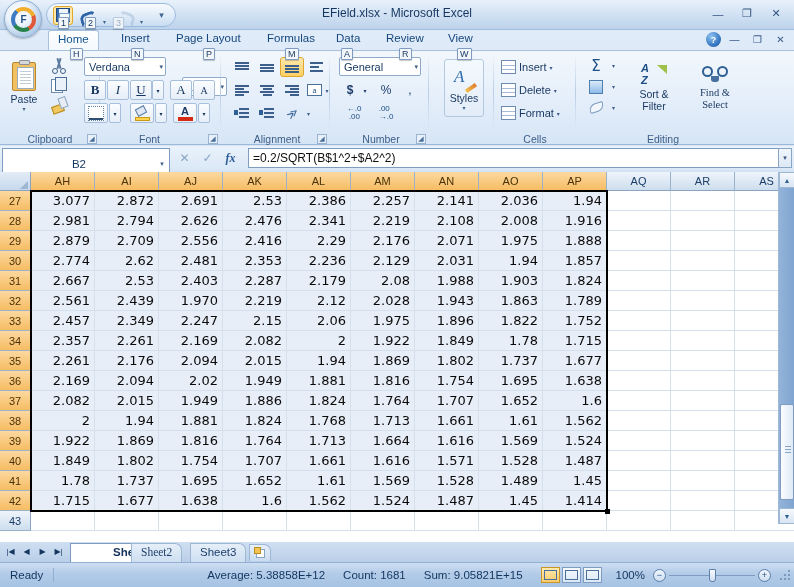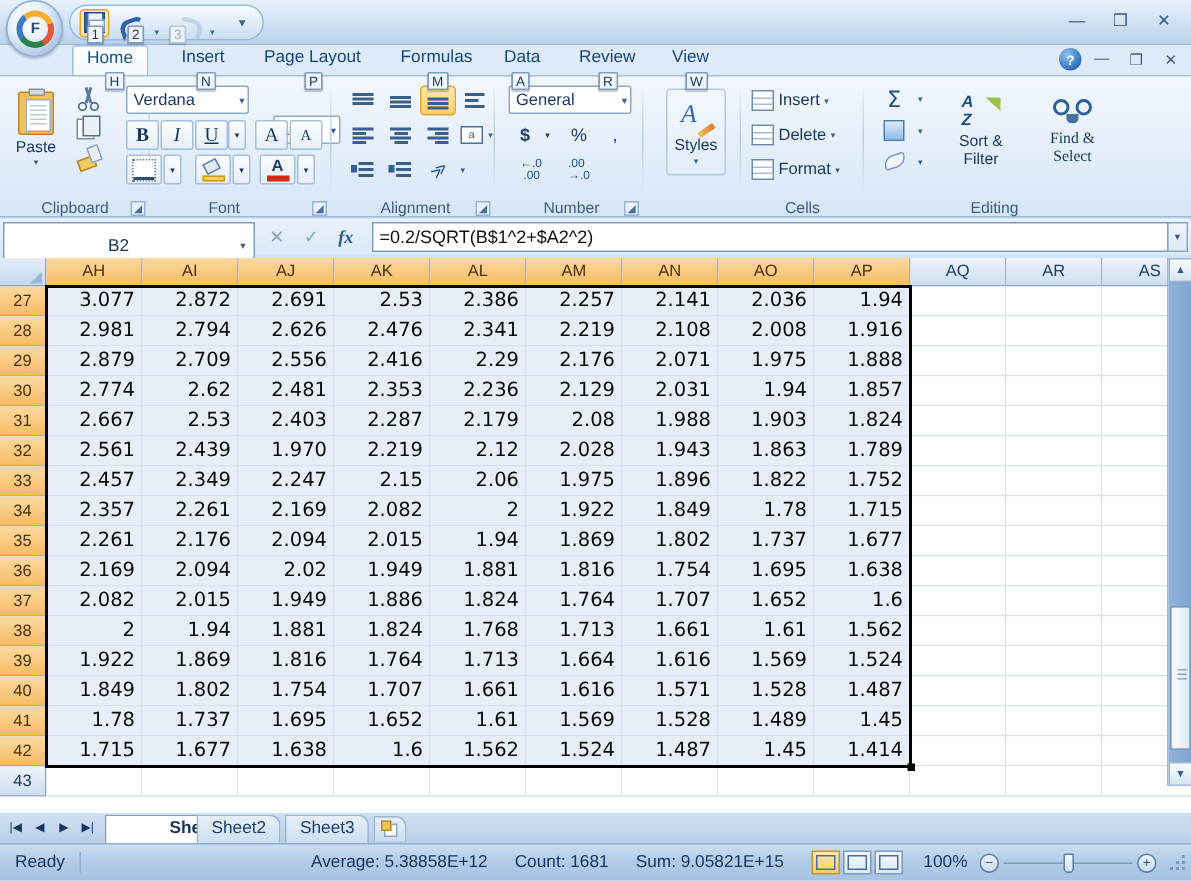--- a/index.html
+++ b/index.html
@@ -274,20 +274,21 @@
       <div class="qbtn dis">
         <span class="ic-redo"></span>
       </div>
       <div class="qdd">▾</div>
       <div class="qdd" style="margin-left:6px;font-size:9px;align-items:center;">▾</div>
     </div>
     <div class="keytip" style="left:58px; top:17px;">1</div>
     <div class="keytip" style="left:85px; top:17px;">2</div>
     <div class="keytip dim" style="left:113px; top:17px;">3</div>
 
+    <div class="title-text">EField.xlsx - Microsoft Excel</div>
 
     <div class="wbtns">
       <div class="wbtn">—</div>
       <div class="wbtn">❐</div>
       <div class="wbtn">✕</div>
     </div>
   </div>
 
   <div class="tabstrip">
     <div class="tab active" style="left:48px;">Home</div>
@@ -860,21 +861,21 @@
   </div>
 
   <div class="tabbar">
     <div class="navbtns">
       <div class="nb">|◀</div>
       <div class="nb">◀</div>
       <div class="nb">▶</div>
       <div class="nb">▶|</div>
     </div>
     <div class="stab active" style="left:70px;">Sheet1</div>
-    <div class="stab" style="left:131px;">Sheet2</div>
+    <div class="stab" style="left:131px;font-family:Liberation Serif, serif;">Sheet2</div>
     <div class="stab" style="left:190px;">Sheet3</div>
     <div class="newsheet" style="left:249px;">
       <i></i>
     </div>
   </div>
 
   <div class="statusbar">
     <div class="sb-ready">Ready</div>
     <div class="sb-div"></div>
     <div class="sb-stats">

